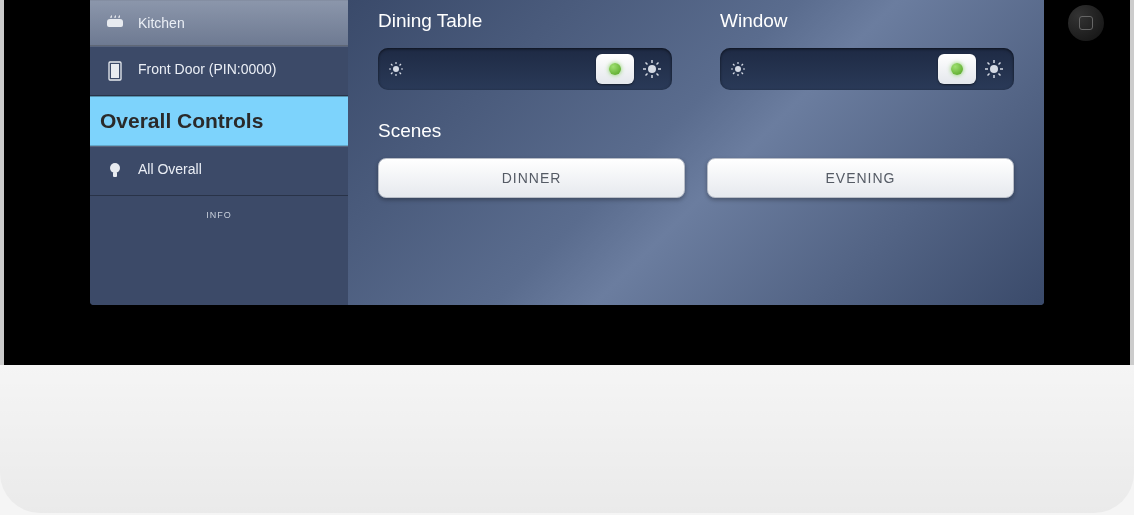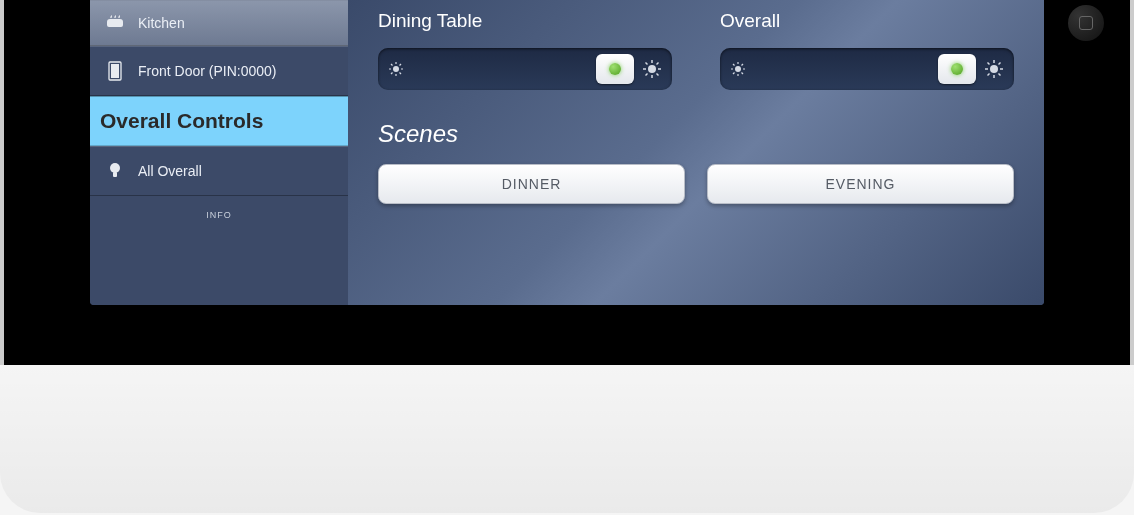--- a/index.html
+++ b/index.html
@@ -54,21 +54,20 @@
 
     
     .sidebar {
       width: 258px;
       background: #3c4a68;
       display: flex;
       flex-direction: column;
     }
     .sidebar-item {
       display: flex;
-      align-items: center;
       padding: 14px 12px;
       border-top: 1px solid rgba(255,255,255,0.15);
       border-bottom: 1px solid rgba(0,0,0,0.3);
       color: #eaeef5;
       font-size: 14px;
       cursor: pointer;
     }
     .sidebar-item.selected {
       background: linear-gradient(to bottom, #8b96ab, #6e7a92);
     }
@@ -145,25 +144,24 @@
     .thumb-dot {
       width: 12px;
       height: 12px;
       border-radius: 50%;
       background: radial-gradient(circle at 35% 30%, #9fe070, #4fa020);
       box-shadow: 0 0 4px rgba(100,200,50,0.8);
     }
 
     .scenes-title {
       color: #fff;
-      font-size: 24px;
+      font-size: 19px;
       font-weight: 300;
       margin-top: 30px;
       margin-bottom: 16px;
-      font-style: italic;
     }
     .scenes-row {
       display: flex;
       gap: 22px;
     }
     .scene-button {
       flex: 1;
       height: 40px;
       background: linear-gradient(to bottom, #fff, #e6e9ee);
       border: 1px solid #b8bdc7;
@@ -274,21 +272,21 @@
                       <line x1="14.5" y1="14.5" x2="16.5" y2="16.5"></line>
                     <line x1="3.5" y1="16.5" x2="5.5" y2="14.5"></line>
                       <line x1="14.5" y1="5.5" x2="16.5" y2="3.5"></line>
                   </g>
                 </svg>
               </span>
             </div>
           </div>
 
           <div class="control-group">
-            <div class="group-title">Overall</div>
+            <div class="group-title">Window</div>
             <div class="slider-track">
               <span class="brightness-icon-low">
                 <svg width="16" height="16" viewBox="0 0 16 16">
                   <circle cx="8" cy="8" r="3" fill="#d5dae4"></circle>
                   <g stroke="#d5dae4" stroke-width="1.2">
                     <line x1="8" y1="1" x2="8" y2="3"></line>
                       <line x1="8" y1="13" x2="8" y2="15"></line>
                     <line x1="1" y1="8" x2="3" y2="8"></line>
                       <line x1="13" y1="8" x2="15" y2="8"></line>
                     <line x1="3" y1="3" x2="4.5" y2="4.5"></line>

